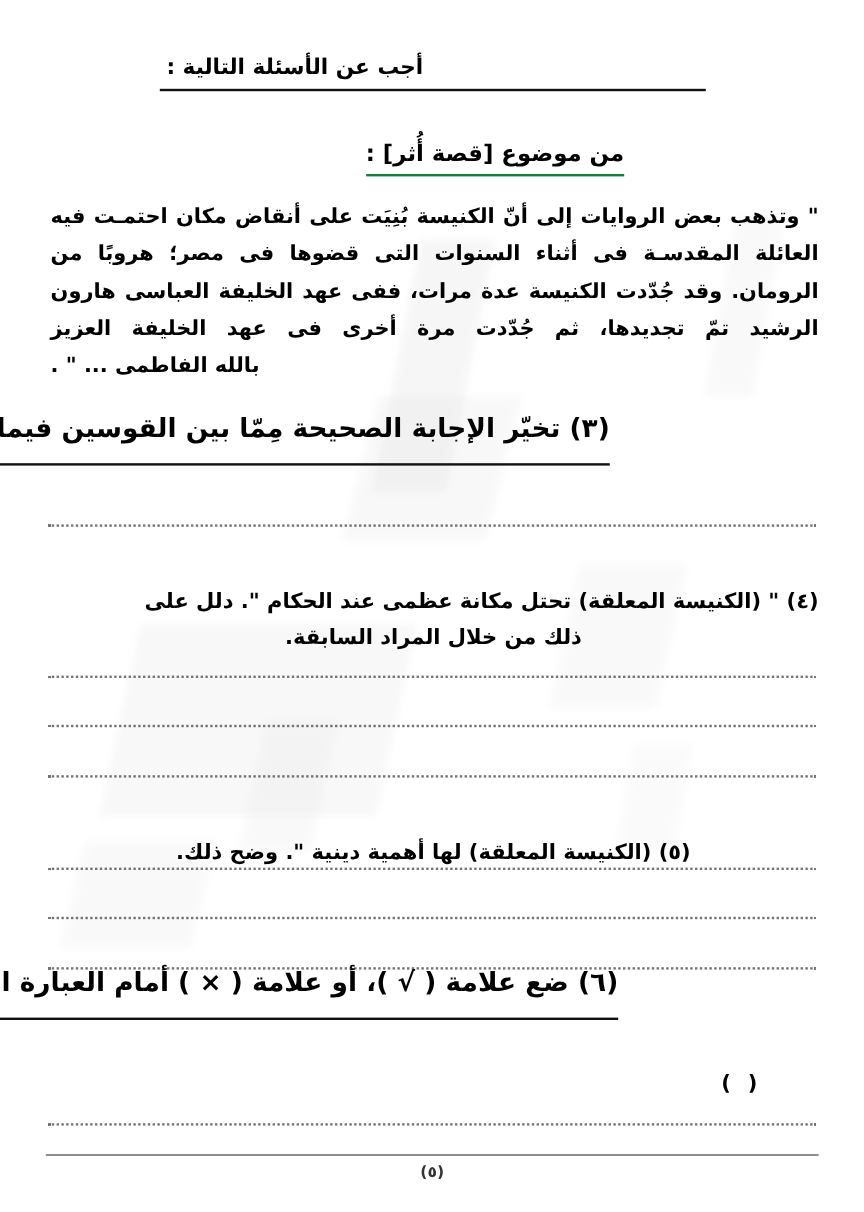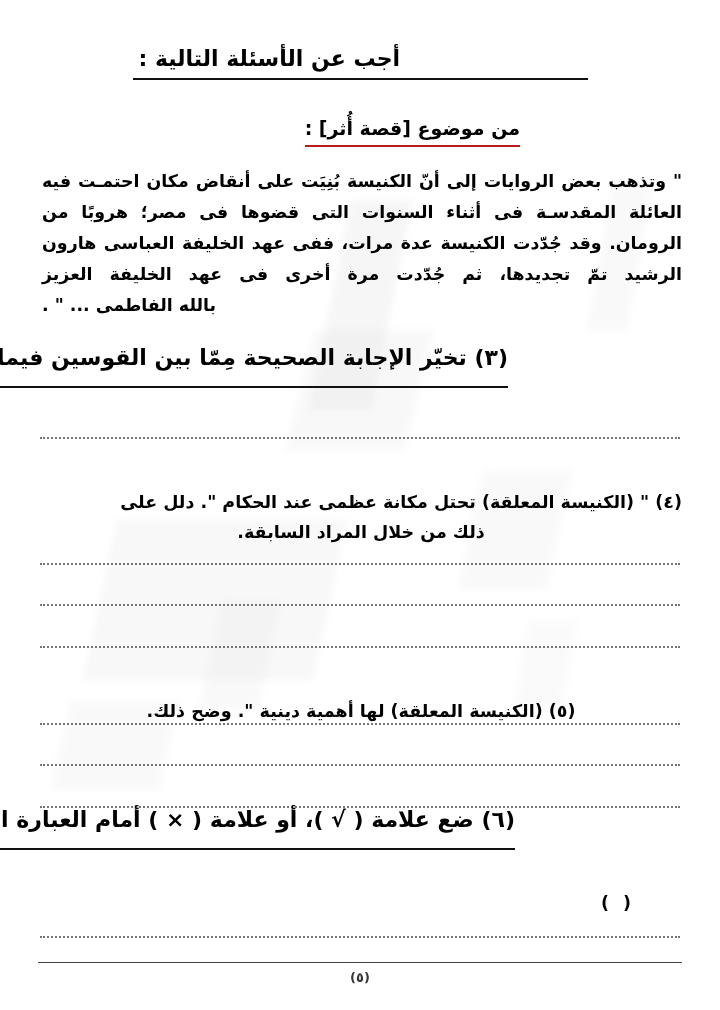--- a/index.html
+++ b/index.html
@@ -57,29 +57,29 @@
     font-size: 21px;
     letter-spacing: -0.2px;
     border-bottom: 2px solid #111;
     padding: 0 6px 7px 6px;
     width: 455px;
     margin-right: auto;
     margin-left: auto;
     box-sizing: border-box;
   }
   .head-row .t1 { white-space: nowrap; }
-  .head-row .t2 { white-space: nowrap; font-size: 22px; }
+  .head-row .t2 { white-space: nowrap; font-size: 18px; }
 
   .subhead {
     position: absolute;
     top: 117px;
     right: 200px;
     font-weight: bold;
     font-size: 19px;
-    border-bottom: 2px solid #b91c1c;
+    border-bottom: 2px solid #15803d;
     padding-bottom: 6px;
     white-space: nowrap;
   }
 
   
   .passage {
     position: absolute;
     top: 166px;
     right: 38px;
     width: 640px;

